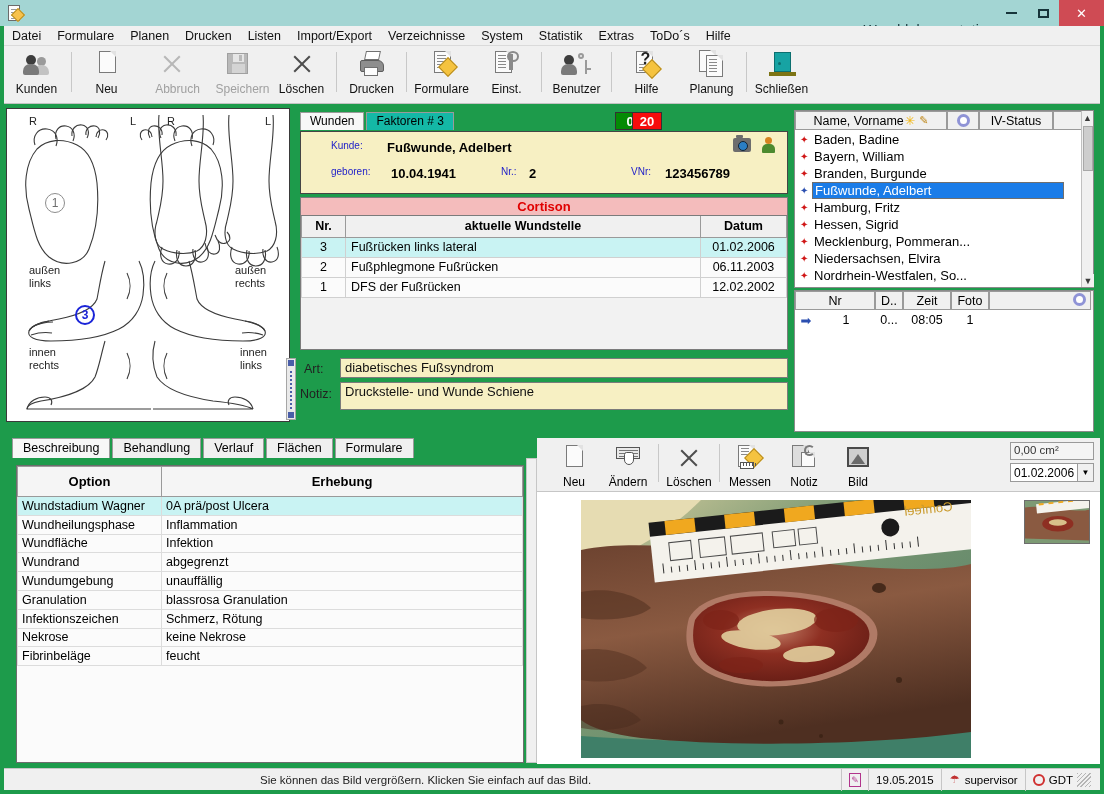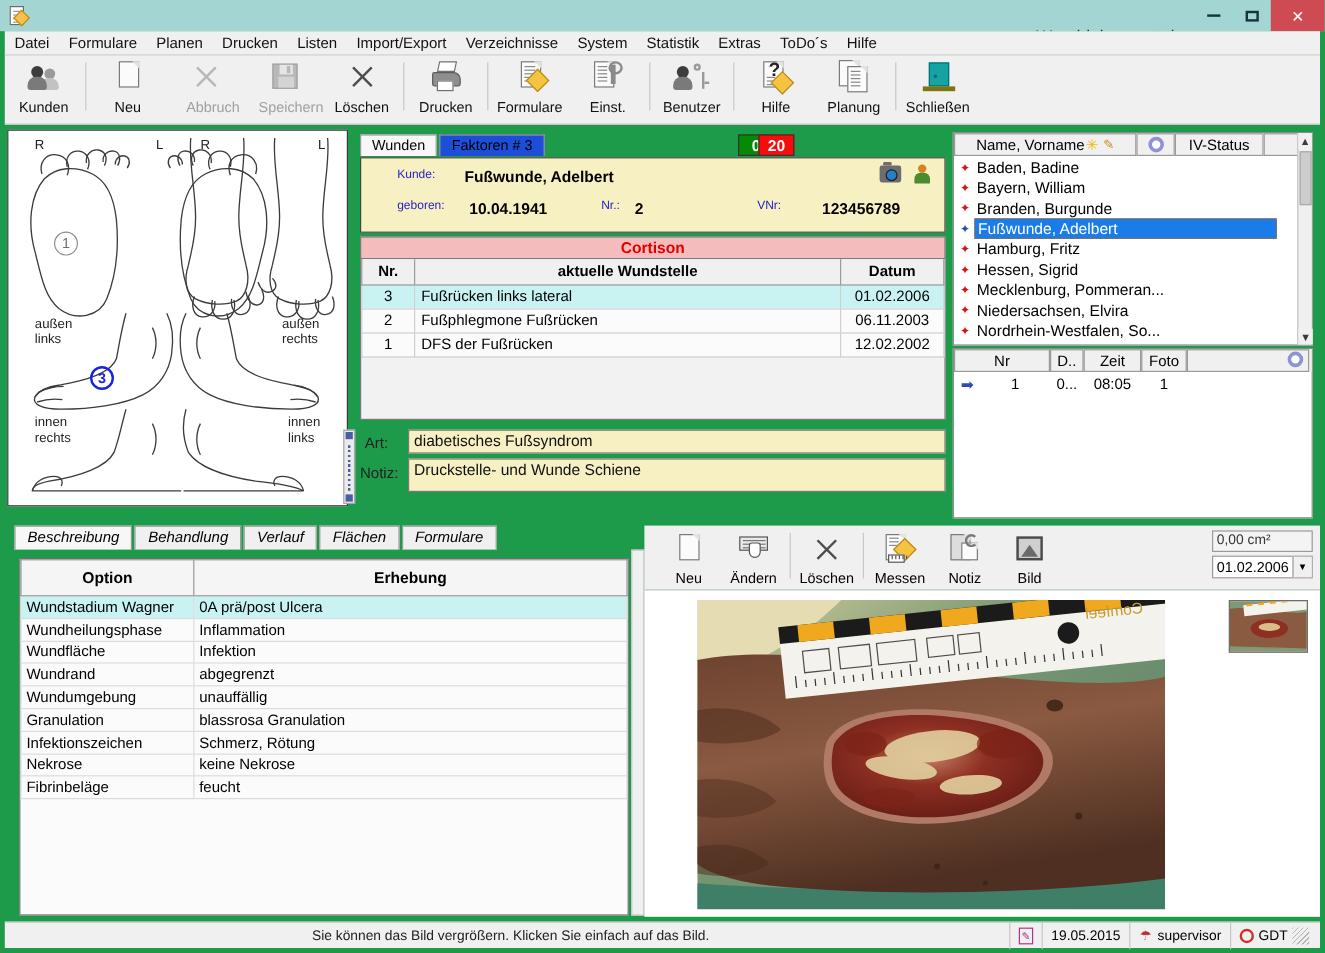--- a/index.html
+++ b/index.html
@@ -184,21 +184,21 @@
   }
   .mini-scroll .ar { position:absolute; left:1px; width:6px; height:6px;
     background:#4a5ea8; }
   .mini-scroll .dots { position:absolute; left:3px; top:12px; width:2px; height:38px;
     background: repeating-linear-gradient(to bottom,#4a5ea8 0 2px,transparent 2px 4px); }
 
   
   .tabs-row { position:absolute; left: 300px; top: 112px; height: 18px; display:flex; }
   .tab {
     border: 1px solid #9a9a9a; border-bottom: none;
-    background: #1d4ed8; padding: 1px 9px 2px 9px; font-size: 12px;
+    background: #14b8a6; padding: 1px 9px 2px 9px; font-size: 12px;
     margin-right: 2px;
   }
   .tab.active { background:#f7f7f7; }
   .badge {
     position:absolute; top: 112px; width: 30px; height: 18px;
     display:flex; align-items:center; justify-content:center;
     font-weight: bold; font-size: 13px; color: #fff;
     border: 1px solid #333;
   }
   .badge.green { left: 619px; background: #048a04; }
@@ -289,21 +289,21 @@
   .fp-row { position:absolute; left:0; top:20px; width:298px; height:18px;
     display:flex; align-items:center; font-size:12.5px; }
   .gear {
     position:absolute; width: 15px; height: 15px; border-radius:50%;
     border: 3px solid #8f93d6; background: #fff;
   }
 
   
   .btabs { position:absolute; left: 12px; top: 438px; height: 20px; display:flex; }
   .btab { border:1px solid #9a9a9a; border-bottom:none; background:#f0f0f0;
-    padding: 2px 10px 2px 10px; font-size:12.5px; margin-right:2px;font-style:italic; }
+    padding: 2px 10px 2px 10px; font-size:12.5px; margin-right:2px; }
   .btab.active { background:#f7f7f7; }
   .opt-table {
     position:absolute; left: 16px; top: 465px; width: 508px; height: 298px;
     background:#fbfbfb; border: 1px solid #6d6d6d;
   }
   .opt-table table { width:100%; border-collapse: collapse; font-size: 12.5px; }
   .opt-table th {
     height: 30px; border: 1px solid #9a9a9a; background:#f5f5f5;
     font-weight: bold; font-size: 13px;
   }
@@ -613,21 +613,21 @@
   <div class="badge red" style="left:632px;">20</div>
 
   <div class="kunde-box">
     <div class="lb" style="left:30px;top:8px;">Kunde:</div>
     <div class="vl" style="left:86px;top:8px;">Fußwunde, Adelbert</div>
     <div class="lb" style="left:30px;top:34px;">geboren:</div>
     <div class="vl" style="left:90px;top:34px;">10.04.1941</div>
     <div class="lb" style="left:200px;top:34px;">Nr.:</div>
     <div class="vl" style="left:228px;top:34px;">2</div>
     <div class="lb" style="left:330px;top:34px;">VNr:</div>
-    <div class="vl" style="left:384px;top:34px;">123456789</div>
+    <div class="vl" style="left:364px;top:34px;">123456789</div>
     <div class="cam-ico"></div>
     <div class="person-ico">
         <div class="h"></div>
         <div class="b"></div>
       </div>
   </div>
 
   <div class="cortison">Cortison</div>
 
   <div class="wund-table">

